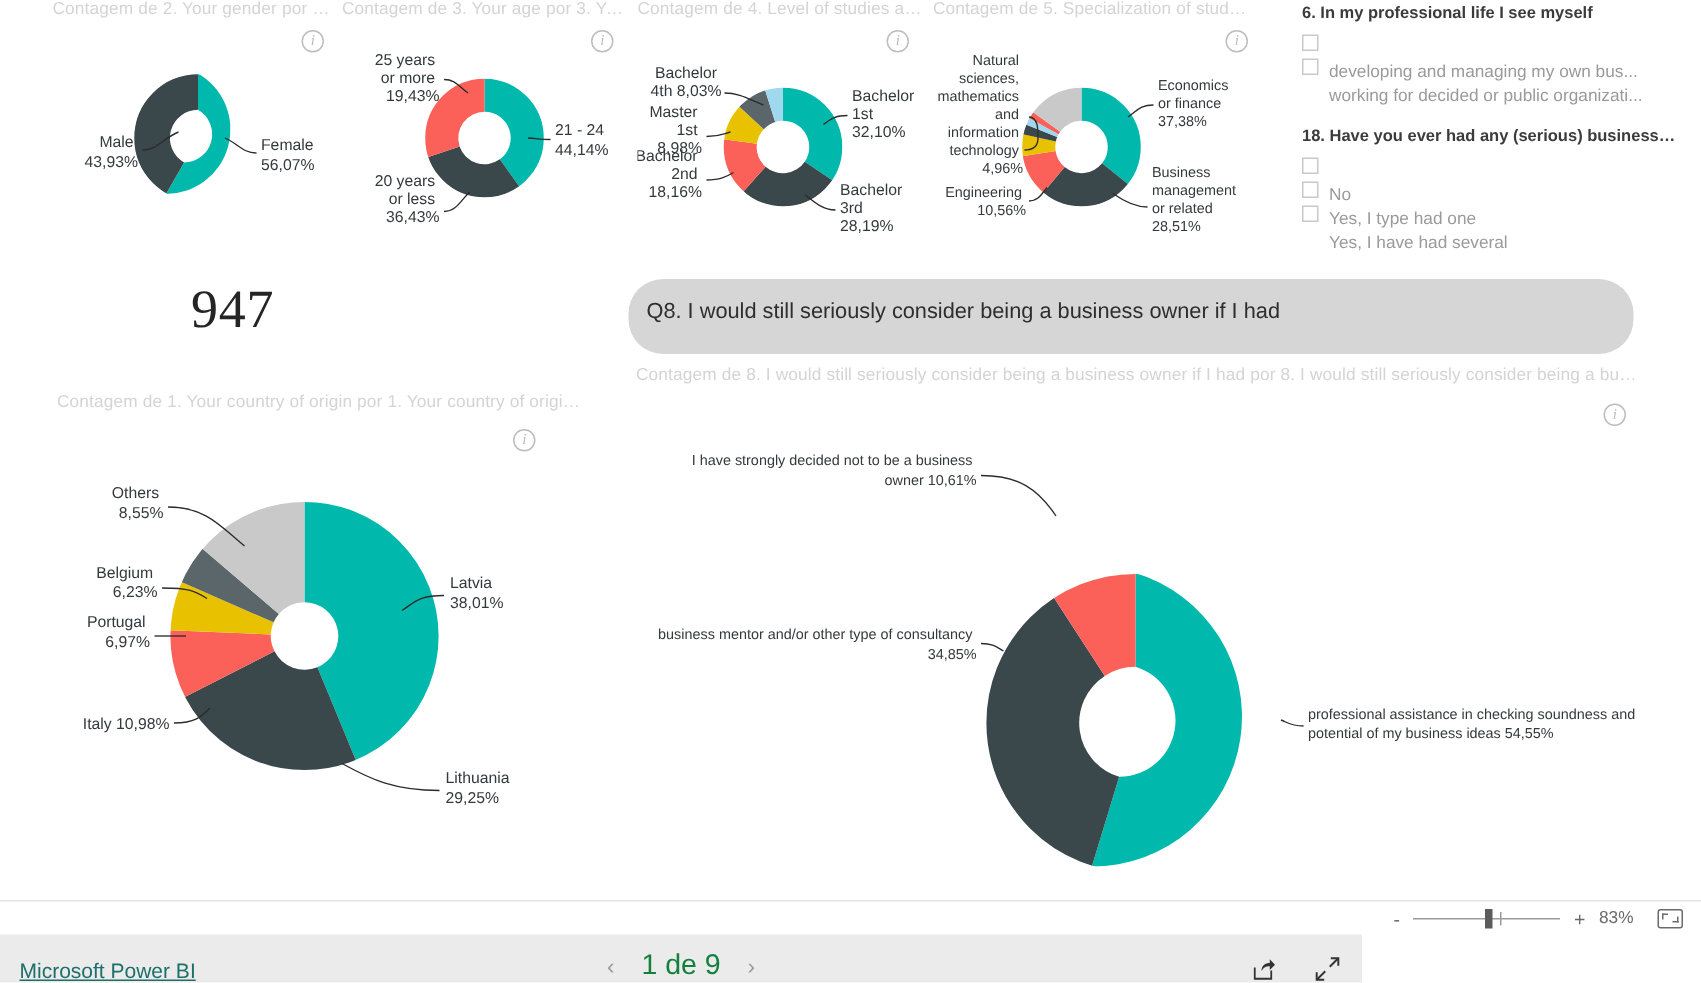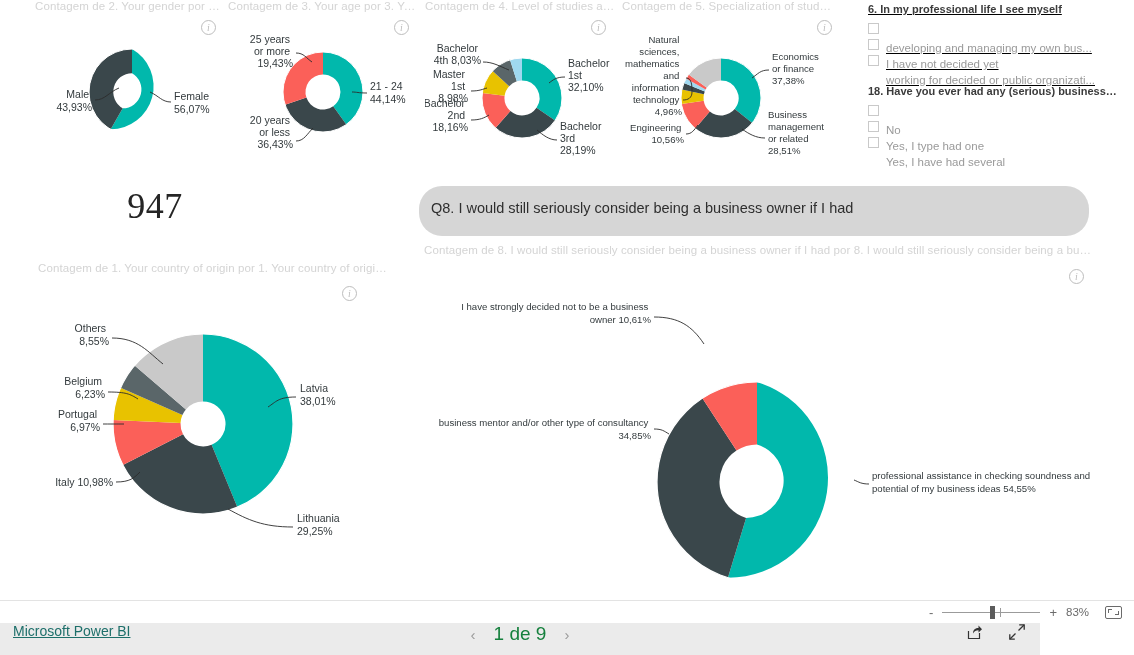--- a/index.html
+++ b/index.html
@@ -143,24 +143,24 @@
     content: ""; position: absolute;
     width: 3px; height: 3px;
     border: 1.1px solid #6b6b6b;
   }
   .fit-btn::before { left: 2px; top: 2.5px; border-right: none; border-bottom: none; }
   .fit-btn::after { right: 2px; bottom: 2.5px; border-left: none; border-top: none; }
 
   .footer {
     position: absolute;
     left: 0; top: 623px;
-    width: 1040px; height: 32px;
+    width: 908px; height: 32px;
     background: #ebebeb;
     display: flex;
-    align-items: flex-start;
+    align-items: flex-end;
   }
   .brand {
     margin-left: 13px;
     font-size: 14px;
     color: #1d6f6a;
     text-decoration: underline;
     cursor: pointer;
   }
   .pager {
     position: absolute;
@@ -321,29 +321,25 @@
       </text>
       <text class="lbl lbl-sm" x="146" y="88" text-anchor="start">
         <tspan x="146" dy="0">Business</tspan>
         <tspan x="146" dy="12">management</tspan>
         <tspan x="146" dy="12">or related</tspan>
         <tspan x="146" dy="12">28,51%</tspan>
       </text>
     </svg>
   </div>
 
-  <div class="viz" style="left:868px;top:3px;width:250px;text-decoration:underline;">
+  <div class="viz" style="left:868px;top:3px;width:250px;">
     <div class="slicer-header">6. In my professional life I see myself</div>
     <div class="slicer-item">
       <span class="cbox"></span>
       <span class="slicer-label">developing and managing my own bus...</span>
-    </div>
-    <div class="slicer-item">
-      <span class="cbox"></span>
-      <span class="slicer-label">I have not decided yet</span>
     </div>
     <div class="slicer-item">
       <span class="cbox"></span>
       <span class="slicer-label">working for decided or public organizati...</span>
     </div>
   </div>
 
   <div class="viz" style="left:868px;top:85px;width:250px;">
     <div class="slicer-header">18. Have you ever had any (serious) business i...</div>
     <div class="slicer-item">

